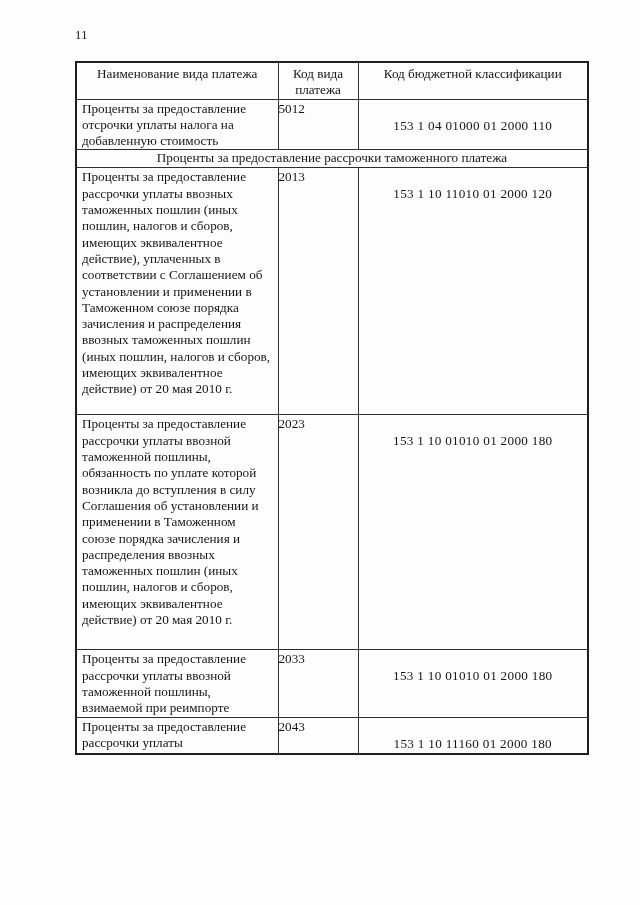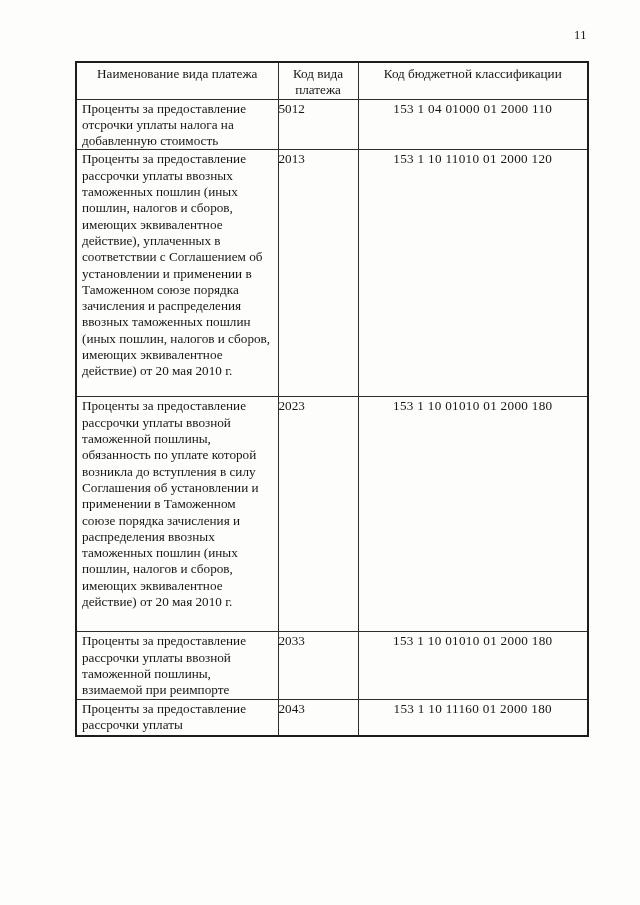--- a/index.html
+++ b/index.html
@@ -14,21 +14,21 @@
   .page {
     position: relative;
     width: 640px;
     height: 905px;
   }
   .page-number {
     position: absolute;
     top: 28px;
     left: 75px;
     width: 512px;
-    text-align: right;
+    text-align: left;
     font-size: 12.5px;
     letter-spacing: 0.5px;
   }
   table.doc-table {
     position: absolute;
     left: 75px;
     top: 61px;
     width: 512px;
     border-collapse: collapse;
     table-layout: fixed;
@@ -52,21 +52,21 @@
   td.c-name {
     text-align: left;
     padding: 1px 6px 0 5px;
   }
   td.c-code {
     text-align: left;
     padding-top: 1px;
   }
   td.c-kbk {
     text-align: center;
-    padding-top: 1px;
+    padding-top: 18px;
     letter-spacing: 0.3px;
   }
   td.c-section {
     text-align: center;
     padding: 0 2px;
   }
   
   tr.rw-head  > * { height: 35px; }
   tr.rw-0     > * { height: 53px; }
   tr.rw-1     > * { height: 48px; }
@@ -97,20 +97,23 @@
       <th class="h-kbk">Код бюджетной классификации</th>
     </tr>
 
 
     <tr class="rw-1">
       <td class="c-name">Проценты за предоставление отсрочки уплаты налога на добавленную стоимость</td>
       <td class="c-code">5012</td>
       <td class="c-kbk">153 1 04 01000 01 2000 110</td>
     </tr>
 
+    <tr class="rw-sec">
+      <td class="c-section" colspan="3">Проценты за предоставление рассрочки таможенного платежа</td>
+    </tr>
 
     <tr class="rw-2">
       <td class="c-name">Проценты за предоставление рассрочки уплаты ввозных таможенных пошлин (иных пошлин, налогов и сборов, имеющих эквивалентное действие), уплаченных в соответствии с Соглашением об установлении и применении в Таможенном союзе порядка зачисления и распределения ввозных таможенных пошлин (иных пошлин, налогов и сборов, имеющих эквивалентное действие) от 20 мая 2010 г.</td>
       <td class="c-code">2013</td>
       <td class="c-kbk">153 1 10 11010 01 2000 120</td>
     </tr>
 
     <tr class="rw-3">
       <td class="c-name">Проценты за предоставление рассрочки уплаты ввозной таможенной пошлины, обязанность по уплате которой возникла до вступления в силу Соглашения об установлении и применении в Таможенном союзе порядка зачисления и распределения ввозных таможенных пошлин (иных пошлин, налогов и сборов, имеющих эквивалентное действие) от 20 мая 2010 г.</td>
       <td class="c-code">2023</td>

